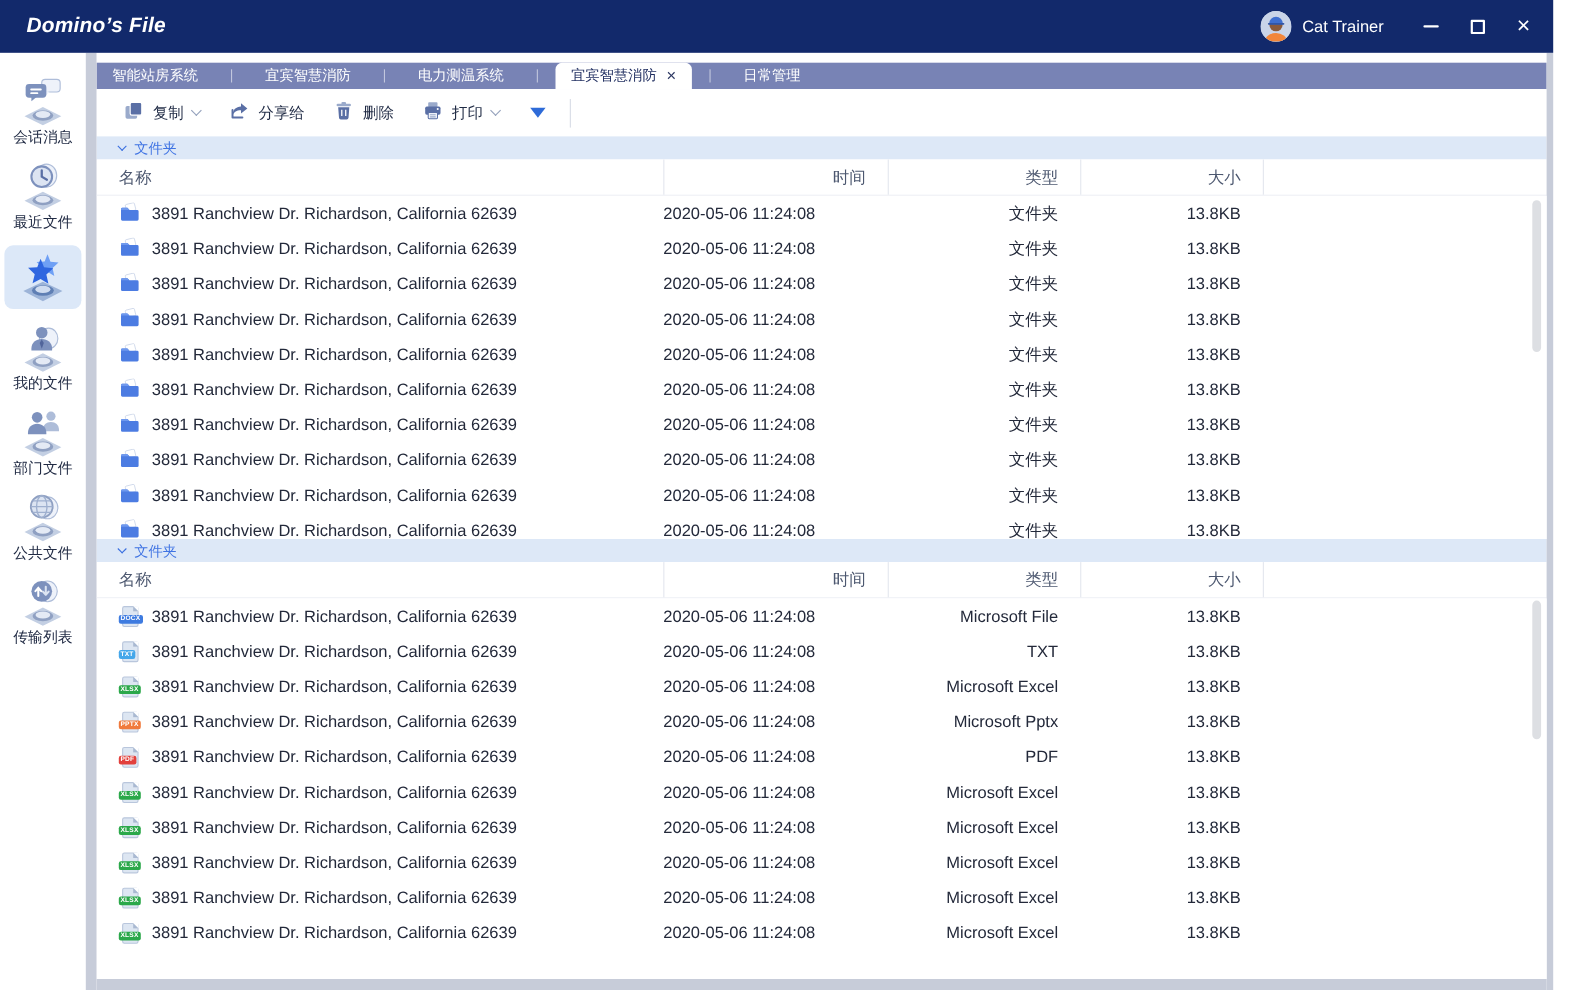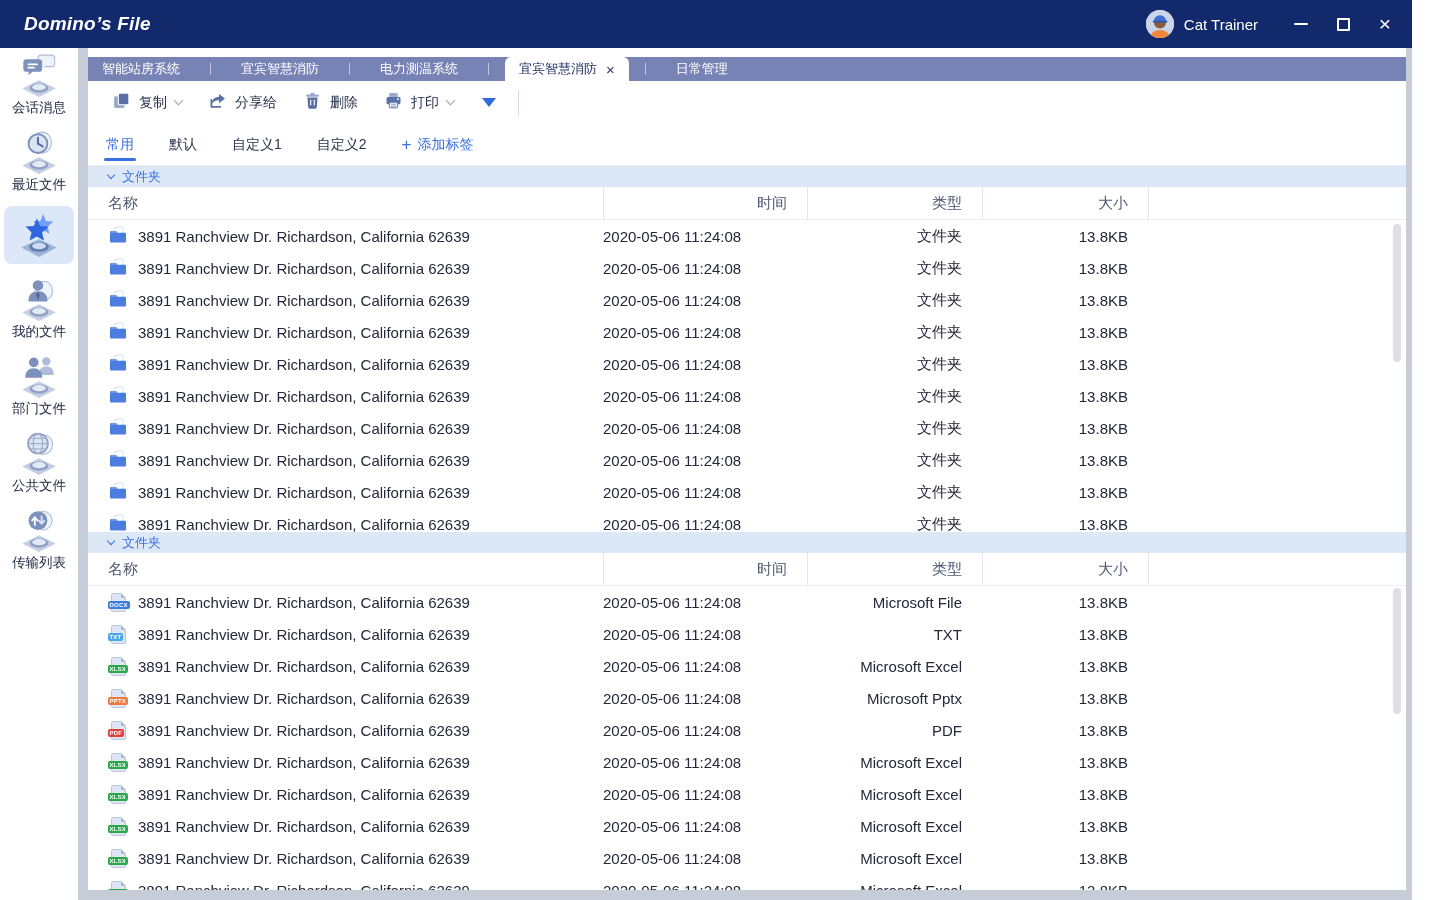--- a/index.html
+++ b/index.html
@@ -22,21 +22,21 @@
   .min-bar { width:14px; height:2px; background:#fff; border-radius:1px; }
   .max-box { width:13px; height:13px; border:2px solid #fff; border-radius:1px; }
   .close-x { font-size:21px; line-height:18px; font-weight:400; }
 
   
   .bodywrap { flex:1; display:flex; min-height:0; }
   .gut-v { width:10px; background:#c7ccd9; flex:none; }
   .gut-r { width:6px; background:#c7ccd9; flex:none; }
 
   
-  .sidebar { width:78px; background:#fff; flex:none; display:flex; flex-direction:column; align-items:center; padding-top:4px; gap:12px; }
+  .sidebar { width:78px; background:#fff; flex:none; display:flex; flex-direction:column; align-items:center; padding-top:21px; gap:12px; }
   .side-item { width:72px; display:flex; flex-direction:column; align-items:center; cursor:pointer; }
   .side-item .side-icon { width:46px; height:46px; display:flex; align-items:center; justify-content:center; }
   .icon-44 { width:46px; height:46px; }
   .side-label { font-size:13.5px; color:#212b44; margin-top:1px; white-space:nowrap; }
   .side-item.active { width:70px; height:58px; background:#dce8f8; border-radius:8px; justify-content:center; }
 
   
   .main { flex:1; min-width:0; display:flex; flex-direction:column; background:#fff; }
   .tab-gap { height:9px; background:#fff; flex:none; }
 
@@ -348,30 +348,20 @@
                   <use href="#sym-printer"></use>
                 </svg></span>
     <span class="tool-label">打印</span>
   <span class="chev"></span>
             </div>
           </div>
         <div class="expand-tri"></div>
         <div class="tool-sep"></div>
       </div>
 
-      <div class="filtertabs">
-        <div class="ftab active">常用</div>
-          <div class="ftab">默认</div>
-          <div class="ftab">自定义1</div>
-          <div class="ftab">自定义2</div>
-        <div class="add-tag">
-          <span class="plus">+</span>
-          <span>添加标签</span>
-        </div>
-      </div>
 
       <div class="section">
         <div class="sec-head">
           <span class="sec-chev"></span>
           <span class="sec-title section-title">文件夹</span>
         </div>
         <div class="thead">
           <div class="hcell hc-name">名称</div>
           <div class="hcell hc-time">时间</div>
           <div class="hcell hc-type">类型</div>

